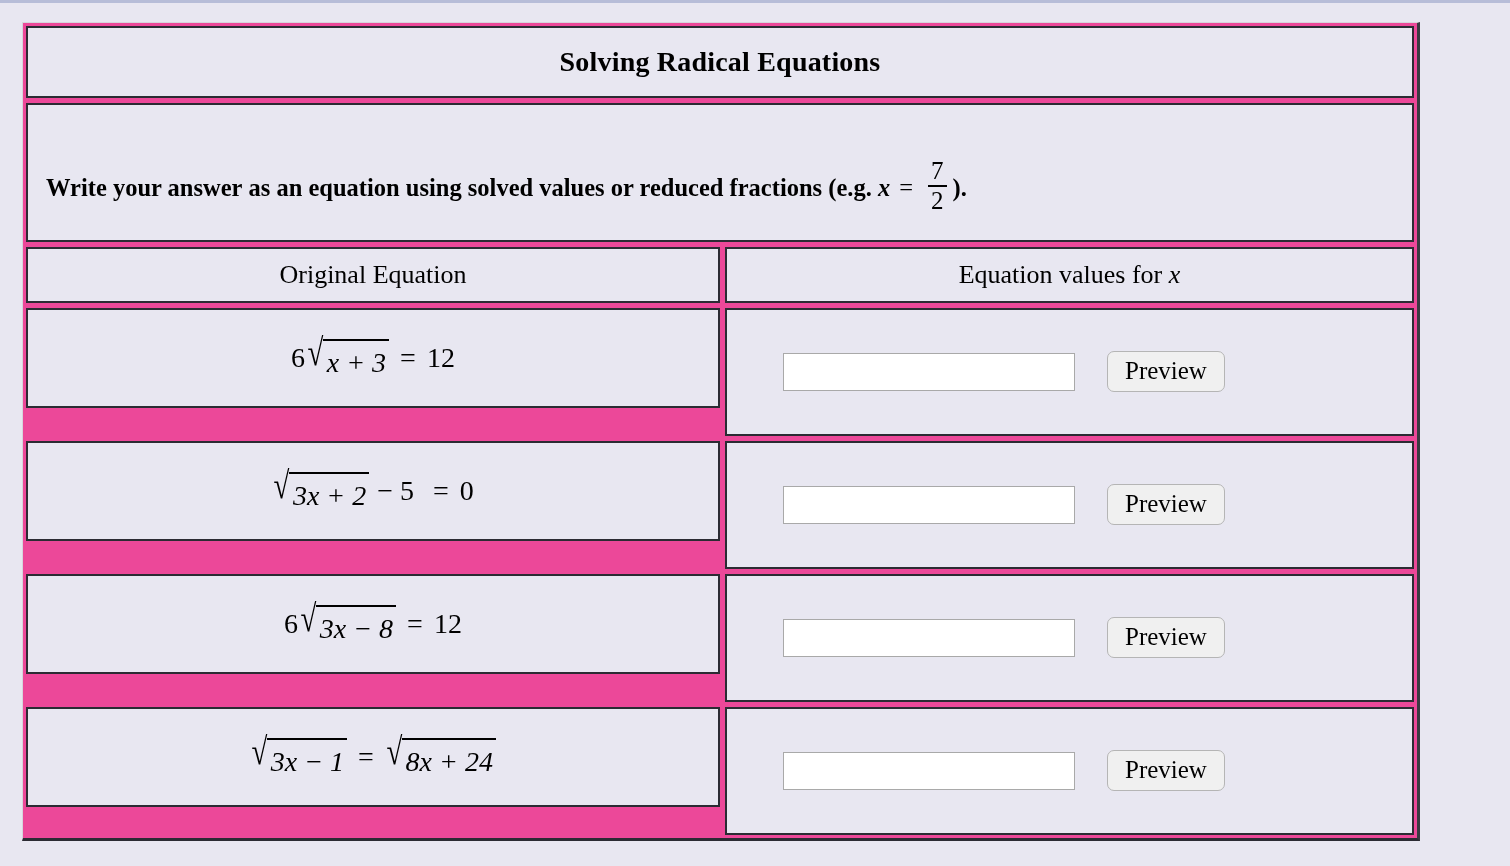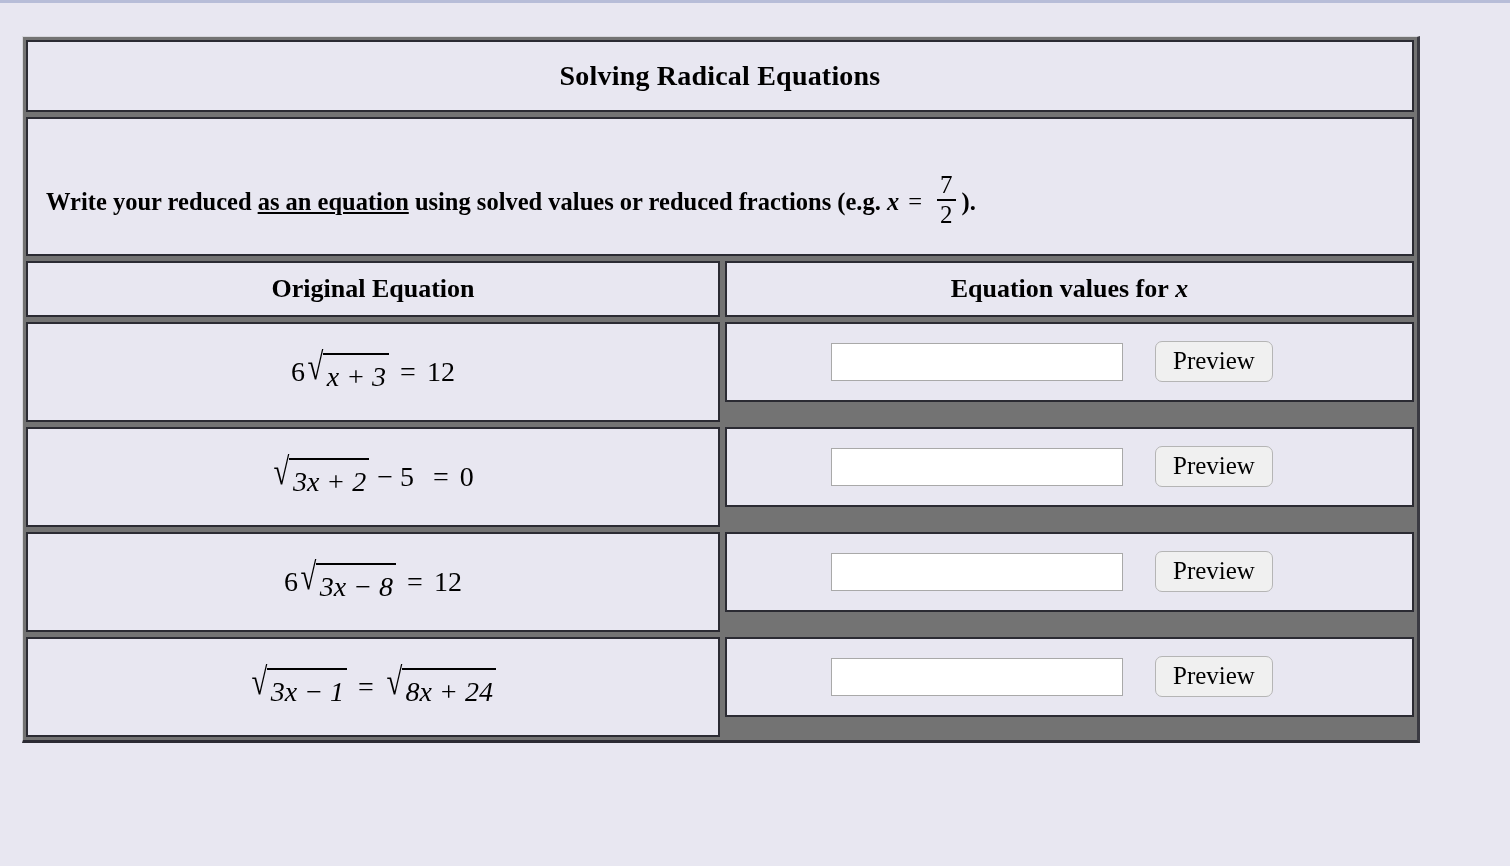--- a/index.html
+++ b/index.html
@@ -17,27 +17,27 @@
   .top-rule {
     position: absolute;
     top: 0; left: 0;
     width: 1510px;
     height: 3px;
     background: #b7bdd8;
   }
   .worksheet {
     position: absolute;
     left: 22px;
-    top: 36px;
+    top: 22px;
     width: 1398px;
     border: 1px solid #d6d6dc;
     border-right: 3px solid #3a3a42;
     border-bottom: 3px solid #2b2b33;
     box-sizing: border-box;
-    background: #737373;
+    background: #ec4899;
     padding: 3px;
   }
   .cellbox {
     border: 2px solid #2b2b33;
     background: #e8e7f1;
     box-sizing: border-box;
   }
   .title-cell {
     height: 72px;
     display: flex;
@@ -62,21 +62,21 @@
   }
   .instr-bold {
     font-weight: bold;
     font-size: 24.5px;
     margin: 38px 0 4px 0;
     line-height: 1.2;
     display: flex;
     align-items: center;
     flex-wrap: wrap;
   }
-  .u { text-decoration: underline; }
+  .u { }
   .mi {
     font-style: italic;
     font-family: "Liberation Serif", "DejaVu Serif", serif;
   }
   .eqsign { margin: 0 9px; font-style: normal; font-weight: normal; }
   .frac {
     display: inline-flex;
     flex-direction: column;
     align-items: center;
     vertical-align: middle;
@@ -102,37 +102,37 @@
     margin-right: 5px;
   }
   .col-right {
     flex: 1 1 auto;
   }
   .hcell {
     height: 56px;
     display: flex;
     align-items: center;
     justify-content: center;
-    font-weight: bold;
+    font-weight: normal;
     font-size: 26px;
     text-align: right;
   }
   .eqcell {
     height: 100px;
     display: flex;
     align-items: center;
     justify-content: center;
     font-size: 27px;
   }
   .anscell {
-    height: 80px;
+    height: 128px;
     display: flex;
     align-items: center;
     justify-content: flex-start;
-    padding-left: 104px;
+    padding-left: 56px;
     gap: 32px;
   }
   .answer-input {
     width: 292px;
     height: 38px;
     background: #ffffff;
     border: 1px solid #a9a9a9;
     box-sizing: border-box;
     font-family: "Liberation Serif", "DejaVu Serif", serif;
     font-size: 20px;
@@ -190,21 +190,21 @@
 <div class="top-rule"></div>
 
 <div class="worksheet">
 
   <div class="cellbox title-cell">
     <div class="title-text">Solving Radical Equations</div>
   </div>
 
   <div class="cellbox instr-cell">
     <div class="instr-bold">
-      <span>Write your reduced</span>
+      <span>Write your answer</span>
       <span>&nbsp;</span>
       <span class="u">as an equation</span>
       <span>&nbsp;</span>
       <span>using solved values or reduced fractions (e.g.</span>
       <span>&nbsp;</span>
       <span class="mi">x</span>
       <span class="eqsign">=</span>
       <span class="frac">
         <span class="num">7</span>
         <span class="den">2</span>

